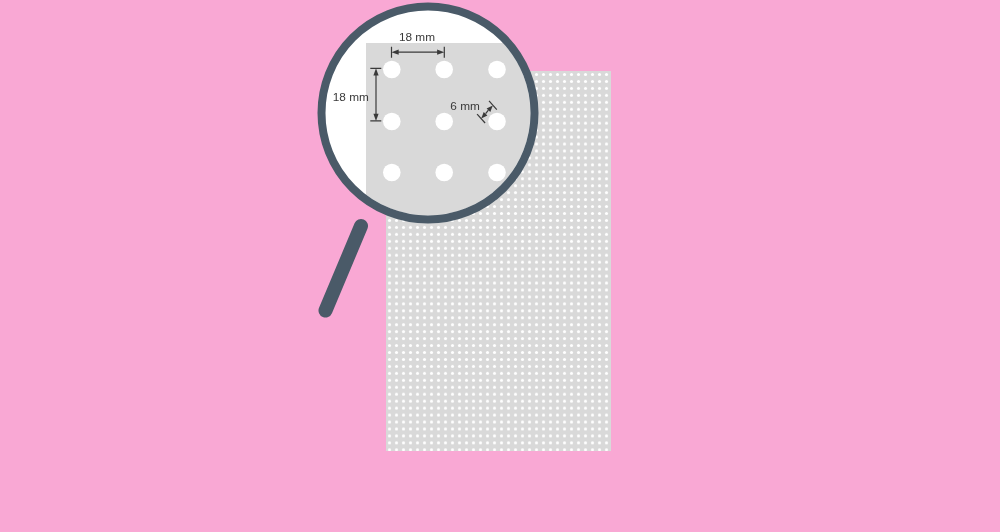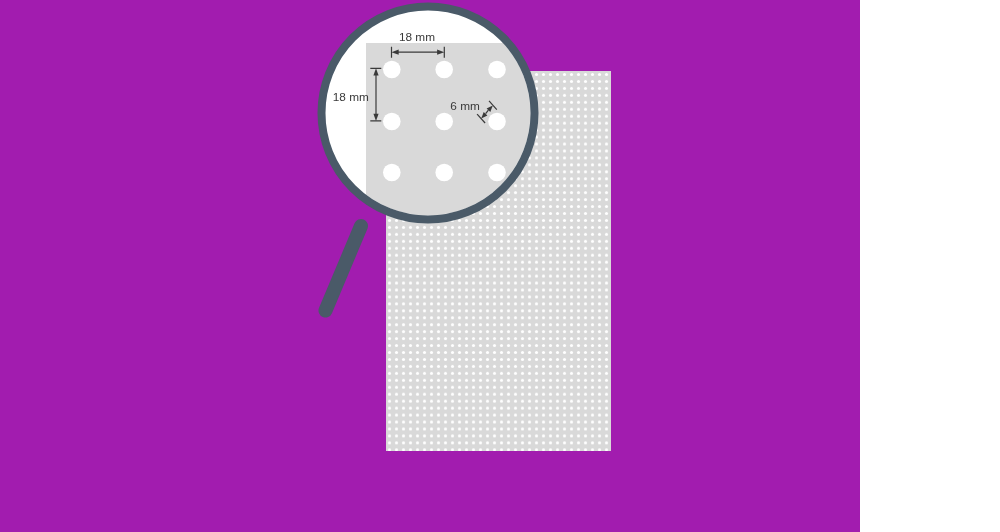--- a/index.html
+++ b/index.html
@@ -1,16 +1,16 @@
 <!DOCTYPE html>
 <html><head>
 <meta charset="utf-8">
 <style>
   html,body{margin:0;padding:0;background:#ffffff;}
-  .stage{position:relative;width:860px;height:532px;background:#a21caf;overflow:hidden;}
+  .stage{position:relative;width:1000px;height:532px;background:#f9a8d4;overflow:hidden;}
   svg{position:absolute;left:0;top:0;}
   text{font-family:"Liberation Sans",sans-serif;fill:#3a3a3a;}
 </style>
 </head>
 <body>
 <div class="stage">
 <svg width="1000" height="532" viewBox="0 0 1000 532">
   <defs>
     <pattern id="dots" x="386" y="71.03" width="7" height="6.95" patternUnits="userSpaceOnUse">
       <circle cx="3.5" cy="3.47" r="1.55" fill="#ffffff"></circle>

